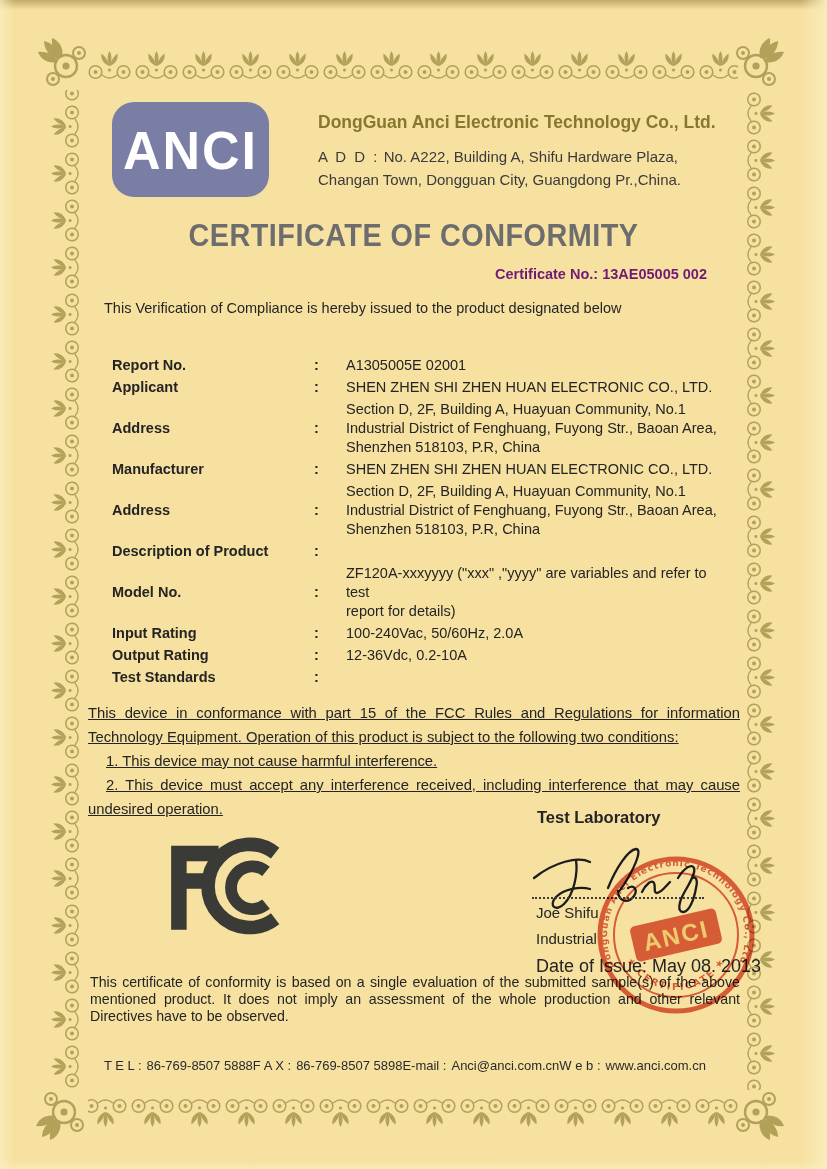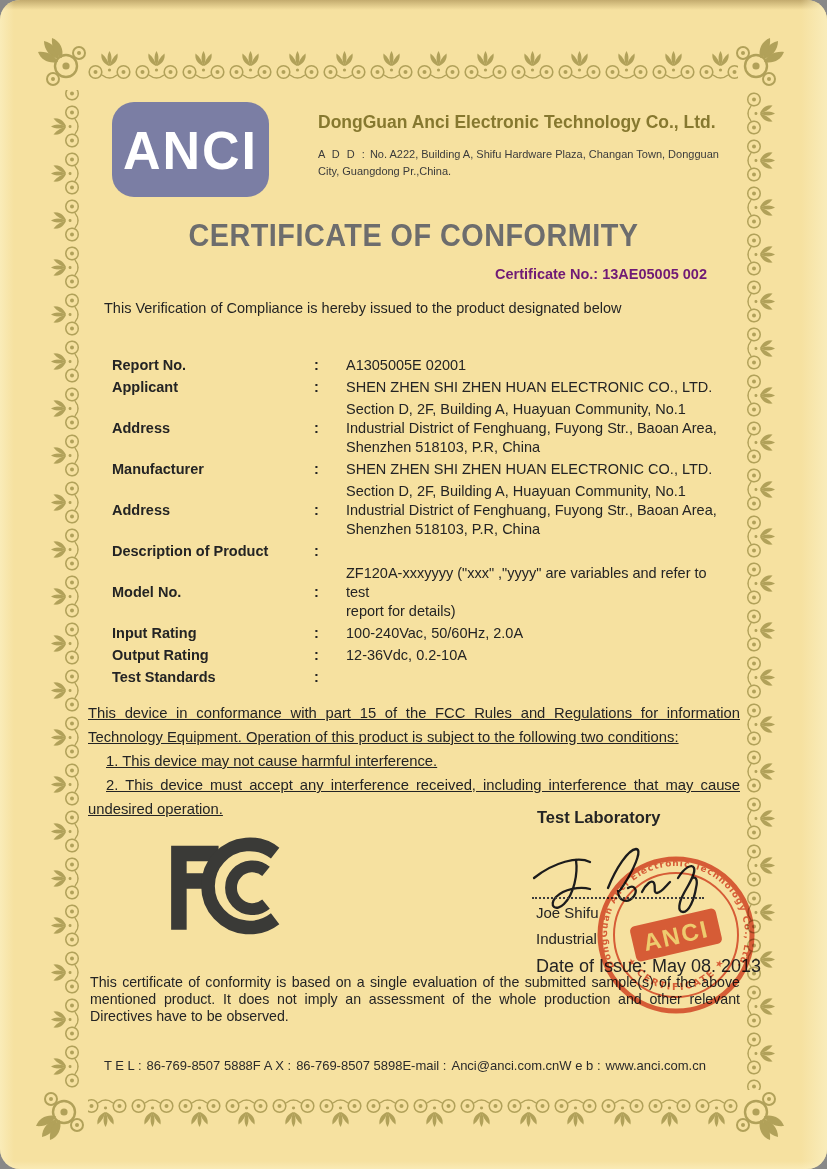--- a/index.html
+++ b/index.html
@@ -1,29 +1,29 @@
 <!DOCTYPE html>
 <html style="--paper: #f6e1a0; --border: #a09148; --logo_bg: #7b7ea4; --company: #86782f; --title: #6d6d6d; --stamp: #d84b35; --text: #242424; --fcc_logo: #3a3a37;"><head>
 <meta charset="utf-8">
 <style>
   html,body{margin:0;padding:0;background:#888;}
   .page{position:relative;width:827px;height:1169px;margin:0 auto;overflow:hidden;
-        background:var(--paper,#f6e1a0);font-family:"Liberation Sans",sans-serif;color:var(--text,#242424);border-radius:20px;}
+        background:var(--paper,#f6e1a0);font-family:"Liberation Sans",sans-serif;color:var(--text,#242424);}
   .edge{position:absolute;pointer-events:none;}
   .edge-top{top:0;left:0;right:0;height:10px;background:linear-gradient(180deg,#c3ab6e,rgba(246,225,160,0));}
   .edge-right{top:0;right:0;width:26px;height:100%;background:linear-gradient(270deg,#f9ecba,rgba(246,225,160,0));}
   .edge-left{top:0;left:0;width:14px;height:100%;background:linear-gradient(90deg,#fbf0c2,rgba(246,225,160,0));opacity:.7;}
   .edge-bottom{bottom:0;left:0;right:0;height:8px;background:linear-gradient(0deg,#fbf0c2,rgba(246,225,160,0));opacity:.6;}
   svg.border{position:absolute;left:0;top:0;}
   .abs{position:absolute;}
   .logo{left:112px;top:102px;width:157px;height:95px;background:var(--logo_bg,#7b7ea4);border-radius:22px;
         display:flex;align-items:center;justify-content:center;}
   .logo span{color:#fff;font-weight:bold;font-size:52px;letter-spacing:2px;transform:scaleY(1.04);}
   .company{left:318px;top:112px;width:430px;font-size:17.5px;font-weight:bold;color:var(--company,#86782f);}
-  .addr{left:318px;top:146px;width:416px;font-size:11px;color:#3b3b3b;line-height:1.5;}
+  .addr{left:318px;top:146px;width:416px;font-size:15px;color:#3b3b3b;line-height:1.5;}
   .addr .addr-label{letter-spacing:2px;}
   .title{left:0;right:0;top:218px;text-align:center;font-size:31px;font-weight:bold;color:var(--title,#6d6d6d);
          transform:scaleX(.93);letter-spacing:.5px;}
   .certno{right:120px;top:266px;font-size:14.5px;font-weight:bold;color:#701a75;}
   .statement{left:104px;top:300px;font-size:14.5px;}
   .fields{left:112px;top:356px;width:622px;font-size:14.5px;line-height:19px;}
   .frow{display:flex;align-items:center;margin-bottom:3px;}
   .flabel{width:202px;flex:none;font-weight:bold;}
   .fcolon{width:32px;flex:none;font-weight:bold;}
   .fvalue{flex:1;white-space:pre-line;}

